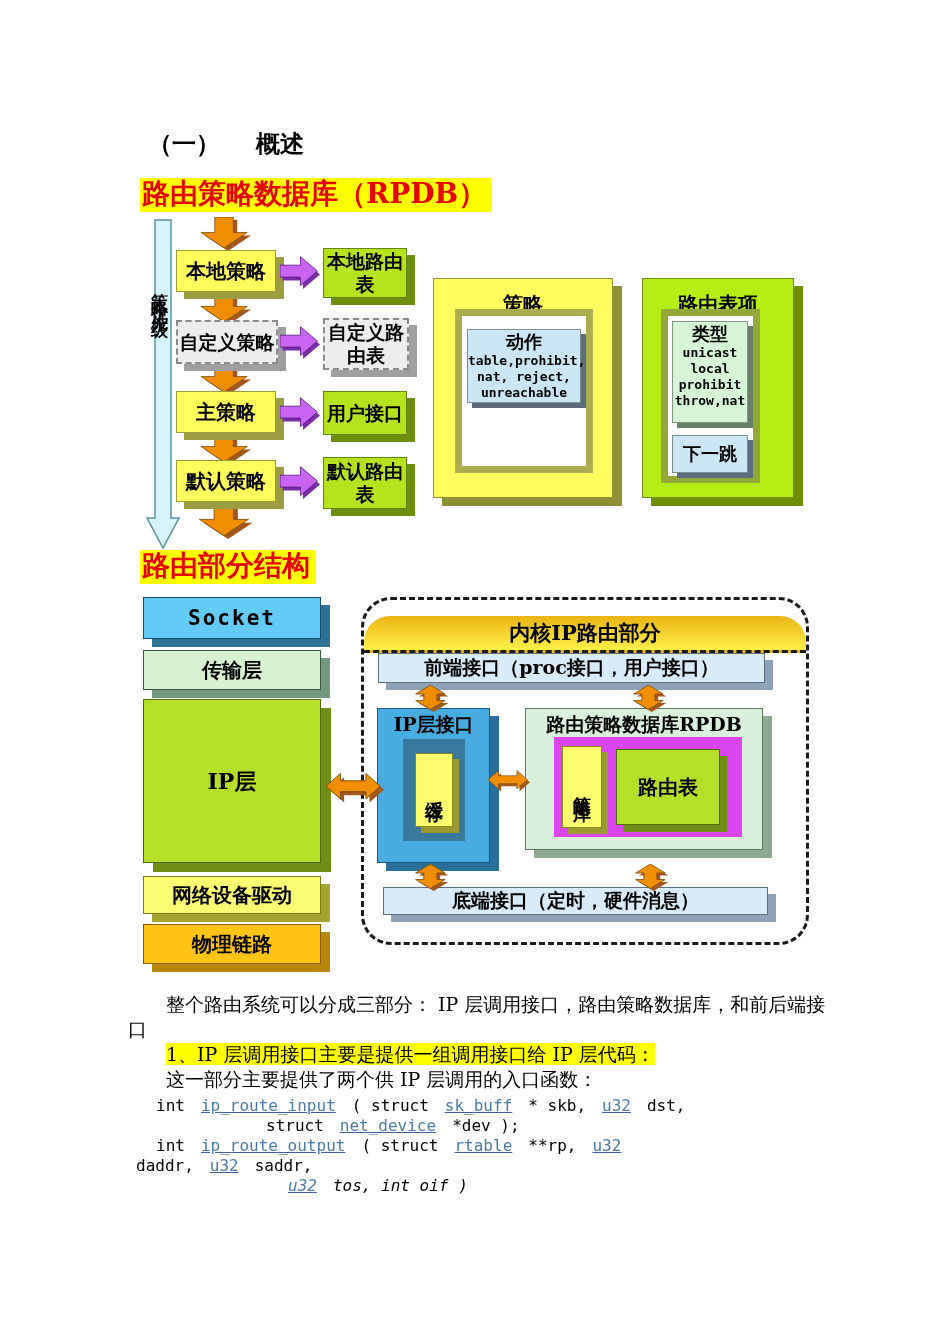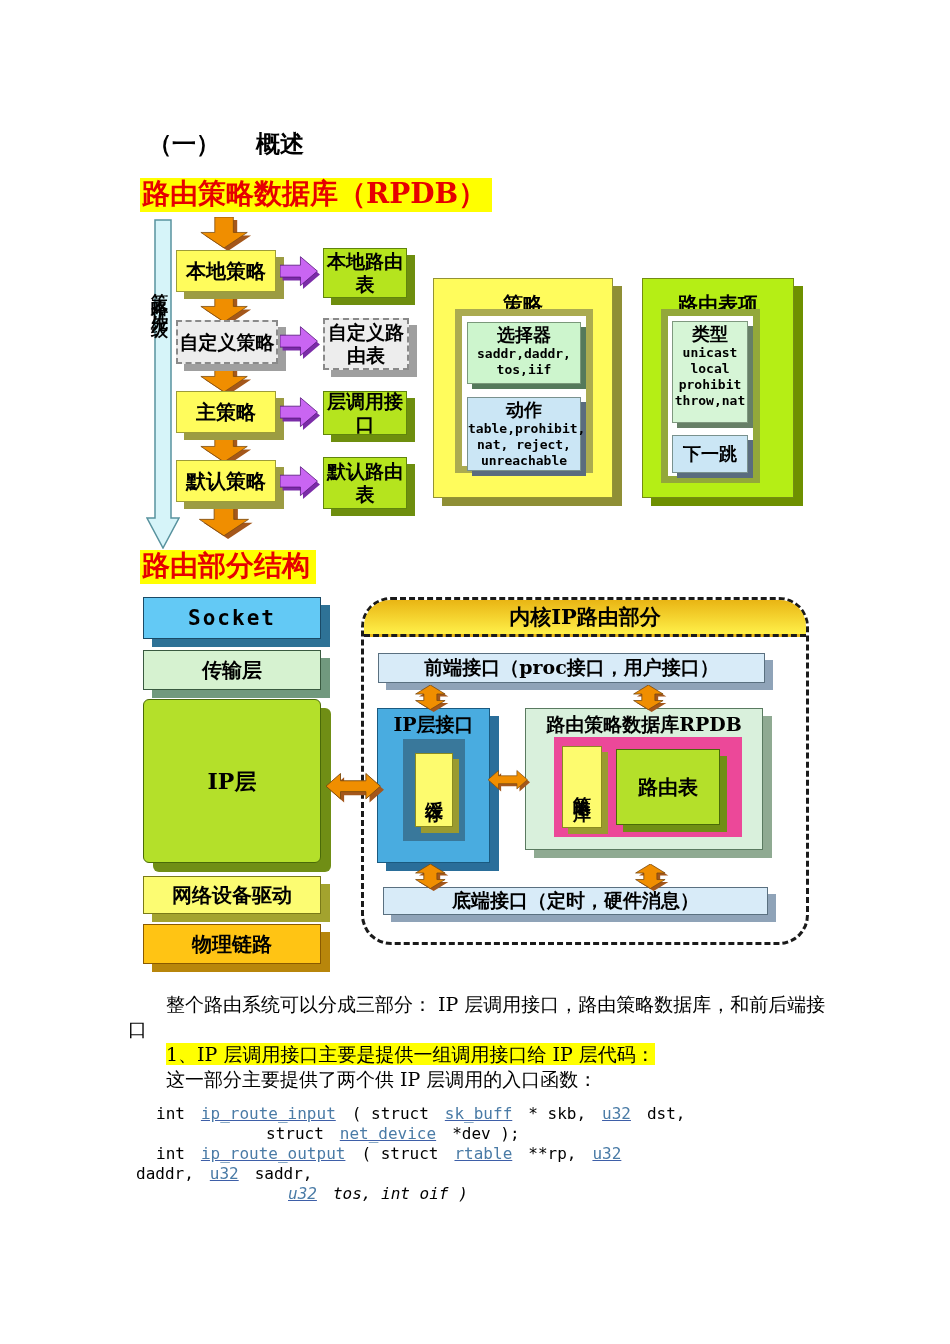--- a/index.html
+++ b/index.html
@@ -62,30 +62,30 @@
   .sel { margin:6px 5px 0 5px; height:62px; background:#CDF5CD; box-shadow:5px 5px 0 #55795B; }
   .act { margin:13px 5px 0 5px; height:74px; background:#CBE6F5; box-shadow:5px 5px 0 #5A6C7E; }
   .typ { margin:5px 5px 0 4px; height:102px; background:#D6F5D6; box-shadow:5px 5px 0 #667F66; }
   .nxt { margin:12px 5px 0 4px; height:38px; background:#CBE6F5; box-shadow:5px 5px 0 #5A6C7E;
          display:flex; align-items:center; justify-content:center; font-size:18px;}
 
   
   .s-sock { left:3px; top:5px;  width:178px; height:42px; background:#63C9F5; box-shadow:9px 8px 0 #2E7296; border-color:#1A4A66;
             font-family:"DejaVu Sans Mono","Liberation Mono",monospace; font-size:21px; letter-spacing:2px;}
   .s-tran { left:3px; top:58px; width:178px; height:40px; background:#D6F2D0; box-shadow:9px 8px 0 #71997E; border-color:#3A5A40;}
-  .s-ip   { left:3px; top:107px; width:178px; height:164px; background:#B4E02A; box-shadow:10px 9px 0 #708E15; border-color:#4A6A08; font-size:22px;border-radius:6px;}
+  .s-ip   { left:3px; top:107px; width:178px; height:164px; background:#B4E02A; box-shadow:10px 9px 0 #708E15; border-color:#4A6A08; font-size:22px;}
   .s-dev  { left:3px; top:284px; width:178px; height:38px; background:#FCFC72; box-shadow:9px 8px 0 #A3A32E; border-color:#7A7A18;}
   .s-phy  { left:3px; top:332px; width:178px; height:40px; background:#FFC414; box-shadow:9px 8px 0 #B8860B; border-color:#8A5A00;text-align:right;}
 
   .dashed-box {
     position:absolute; left:221px; top:5px; width:448px; height:348px;
     border:3px dashed #1a1a1a; border-radius:30px; background:#ffffff;
   }
   .kernel-head {
-    position:absolute; left:0; top:0; width:100%; height:37px;
+    position:absolute; left:0; top:16px; width:100%; height:37px;
     border-radius:26px 26px 0 0; background:linear-gradient(#E9B514,#FFF049);
     border-bottom:3px dashed #1a1a1a;
     display:flex; align-items:center; justify-content:center;
     font-size:21px; font-weight:bold;
   }
   .bar {
     position:absolute; background:#D8EBF8; border:1px solid #5A7080;
     box-shadow:8px 7px 0 #8FA3B8; display:flex; align-items:center; justify-content:center;
     font-size:19px; font-weight:bold; z-index:2;
   }
@@ -105,38 +105,38 @@
     width:38px; height:74px; background:#FDFB6E; box-shadow:6px 6px 0 #9A9A30;
     border:1px solid #8a8a20; display:flex; align-items:center; justify-content:center;
   }
   .vt { writing-mode:vertical-rl; text-orientation:upright; font-size:18px; font-weight:bold; letter-spacing:4px; }
 
   .rpdb {
     position:absolute; left:385px; top:116px; width:238px; height:142px;
     background:#D9F0DC; border:1px solid #5A7A60; box-shadow:9px 8px 0 #8FAA92; z-index:2;
   }
   .inset-green {
-    position:absolute; left:28px; top:28px; width:188px; height:100px; background:#ec4899;
+    position:absolute; left:28px; top:28px; width:188px; height:100px; background:#d946ef;
     display:flex; align-items:center; padding:0 8px; gap:14px;
   }
   .plib-box {
     width:40px; height:82px; background:#FDFB6E; box-shadow:6px 6px 0 #9A9A30;
     border:1px solid #8a8a20; display:flex; align-items:center; justify-content:center;
   }
   .rtable-box {
     width:104px; height:76px; background:#B4E02A; box-shadow:7px 7px 0 #708E15;
     border:1px solid #4A6A08; display:flex; align-items:center; justify-content:center;
     font-size:20px; font-weight:bold;
   }
 
   
   .bodytext { position:absolute; left:128px; top:992px; width:712px; font-size:19px; line-height:25px; }
   .bodytext p { margin:0; text-indent:2em; }
   .hl { background:#FFFF00; }
-  .code { font-family:"DejaVu Sans Mono","Liberation Mono",monospace; font-size:16px; line-height:20px; margin-top:12px; }
+  .code { font-family:"DejaVu Sans Mono","Liberation Mono",monospace; font-size:16px; line-height:20px; margin-top:4px; }
   .code .ln { white-space:nowrap; }
   .cd  { margin:0 6px; }
   .lnk { margin:0 10px; color:#4A7BA6; text-decoration:underline; text-decoration-color:#3E5FA8; cursor:pointer; }
   .pl0 { padding-left:22px; }
   .pl1 { padding-left:118px; }
   .pl2 { padding-left:132px; }
   .pl3 { padding-left:22px; }
   .pl4 { padding-left:2px; }
   .pl5 { padding-left:150px;font-style:italic; }
 </style>
@@ -206,31 +206,26 @@
     </svg>
   <svg class="arr" style="left:140px;top:181px" width="40" height="34" viewBox="0 0 47 40">
       <use href="#ba-right"></use>
     </svg>
   <svg class="arr" style="left:140px;top:250px" width="40" height="34" viewBox="0 0 47 40">
       <use href="#ba-right"></use>
     </svg>
 
   <div class="b3 grn fs19" style="left:183px;top:33px;width:84px;height:50px">本地路由表</div>
   <div class="b3 gry fs19" style="left:183px;top:103px;width:86px;height:52px">自定义路由表</div>
-  <div class="b3 grn fs19" style="left:183px;top:176px;width:84px;height:44px">层调用接口</div>
+  <div class="b3 grn fs19" style="left:183px;top:176px;width:84px;height:44px">用户接口</div>
   <div class="b3 grn fs19" style="left:183px;top:242px;width:84px;height:52px">默认路由表</div>
 
   <div class="bigbox policy-big">
     <span class="btitle">策略</span>
     <div class="panel">
-      <div class="sub sel">
-        <span class="stitle">选择器</span>
-        <span class="mono">saddr,daddr,</span>
-        <span class="mono">tos,iif</span>
-      </div>
       <div class="sub act">
         <span class="stitle">动作</span>
         <span class="mono">table,prohibit,</span>
         <span class="mono">nat, reject,</span>
         <span class="mono">unreachable</span>
       </div>
     </div>
   </div>
 
   <div class="bigbox entry-big">

